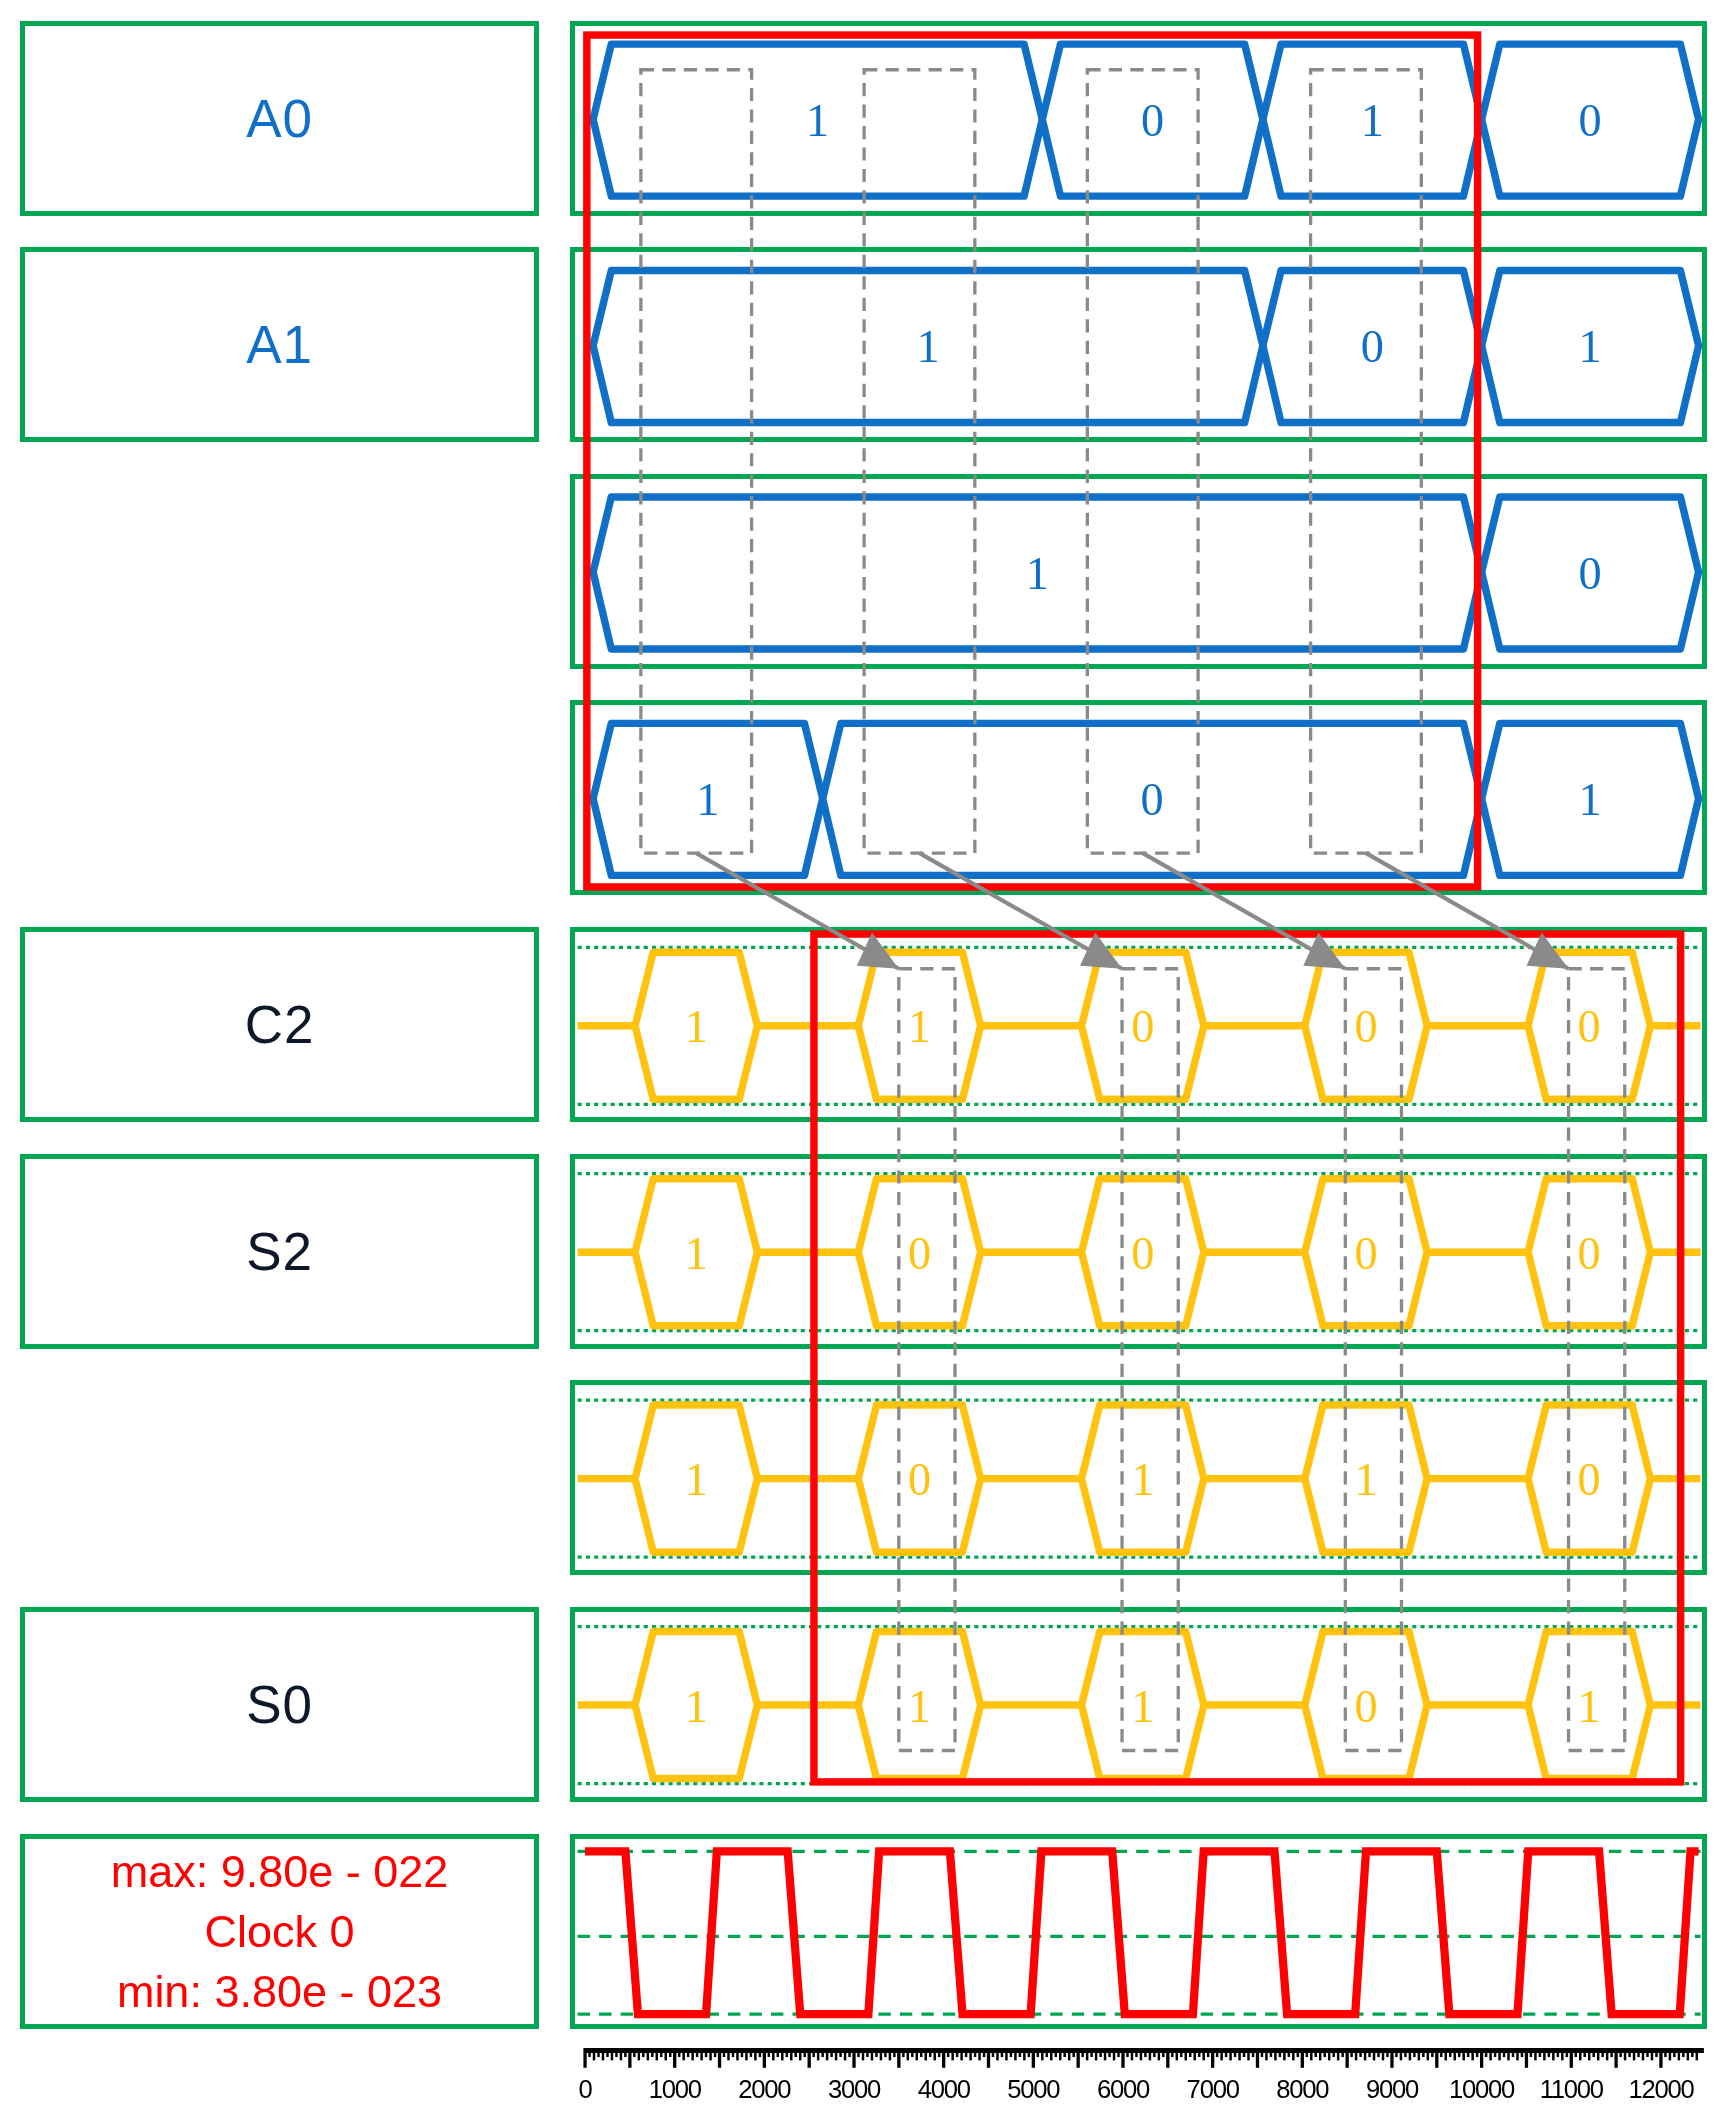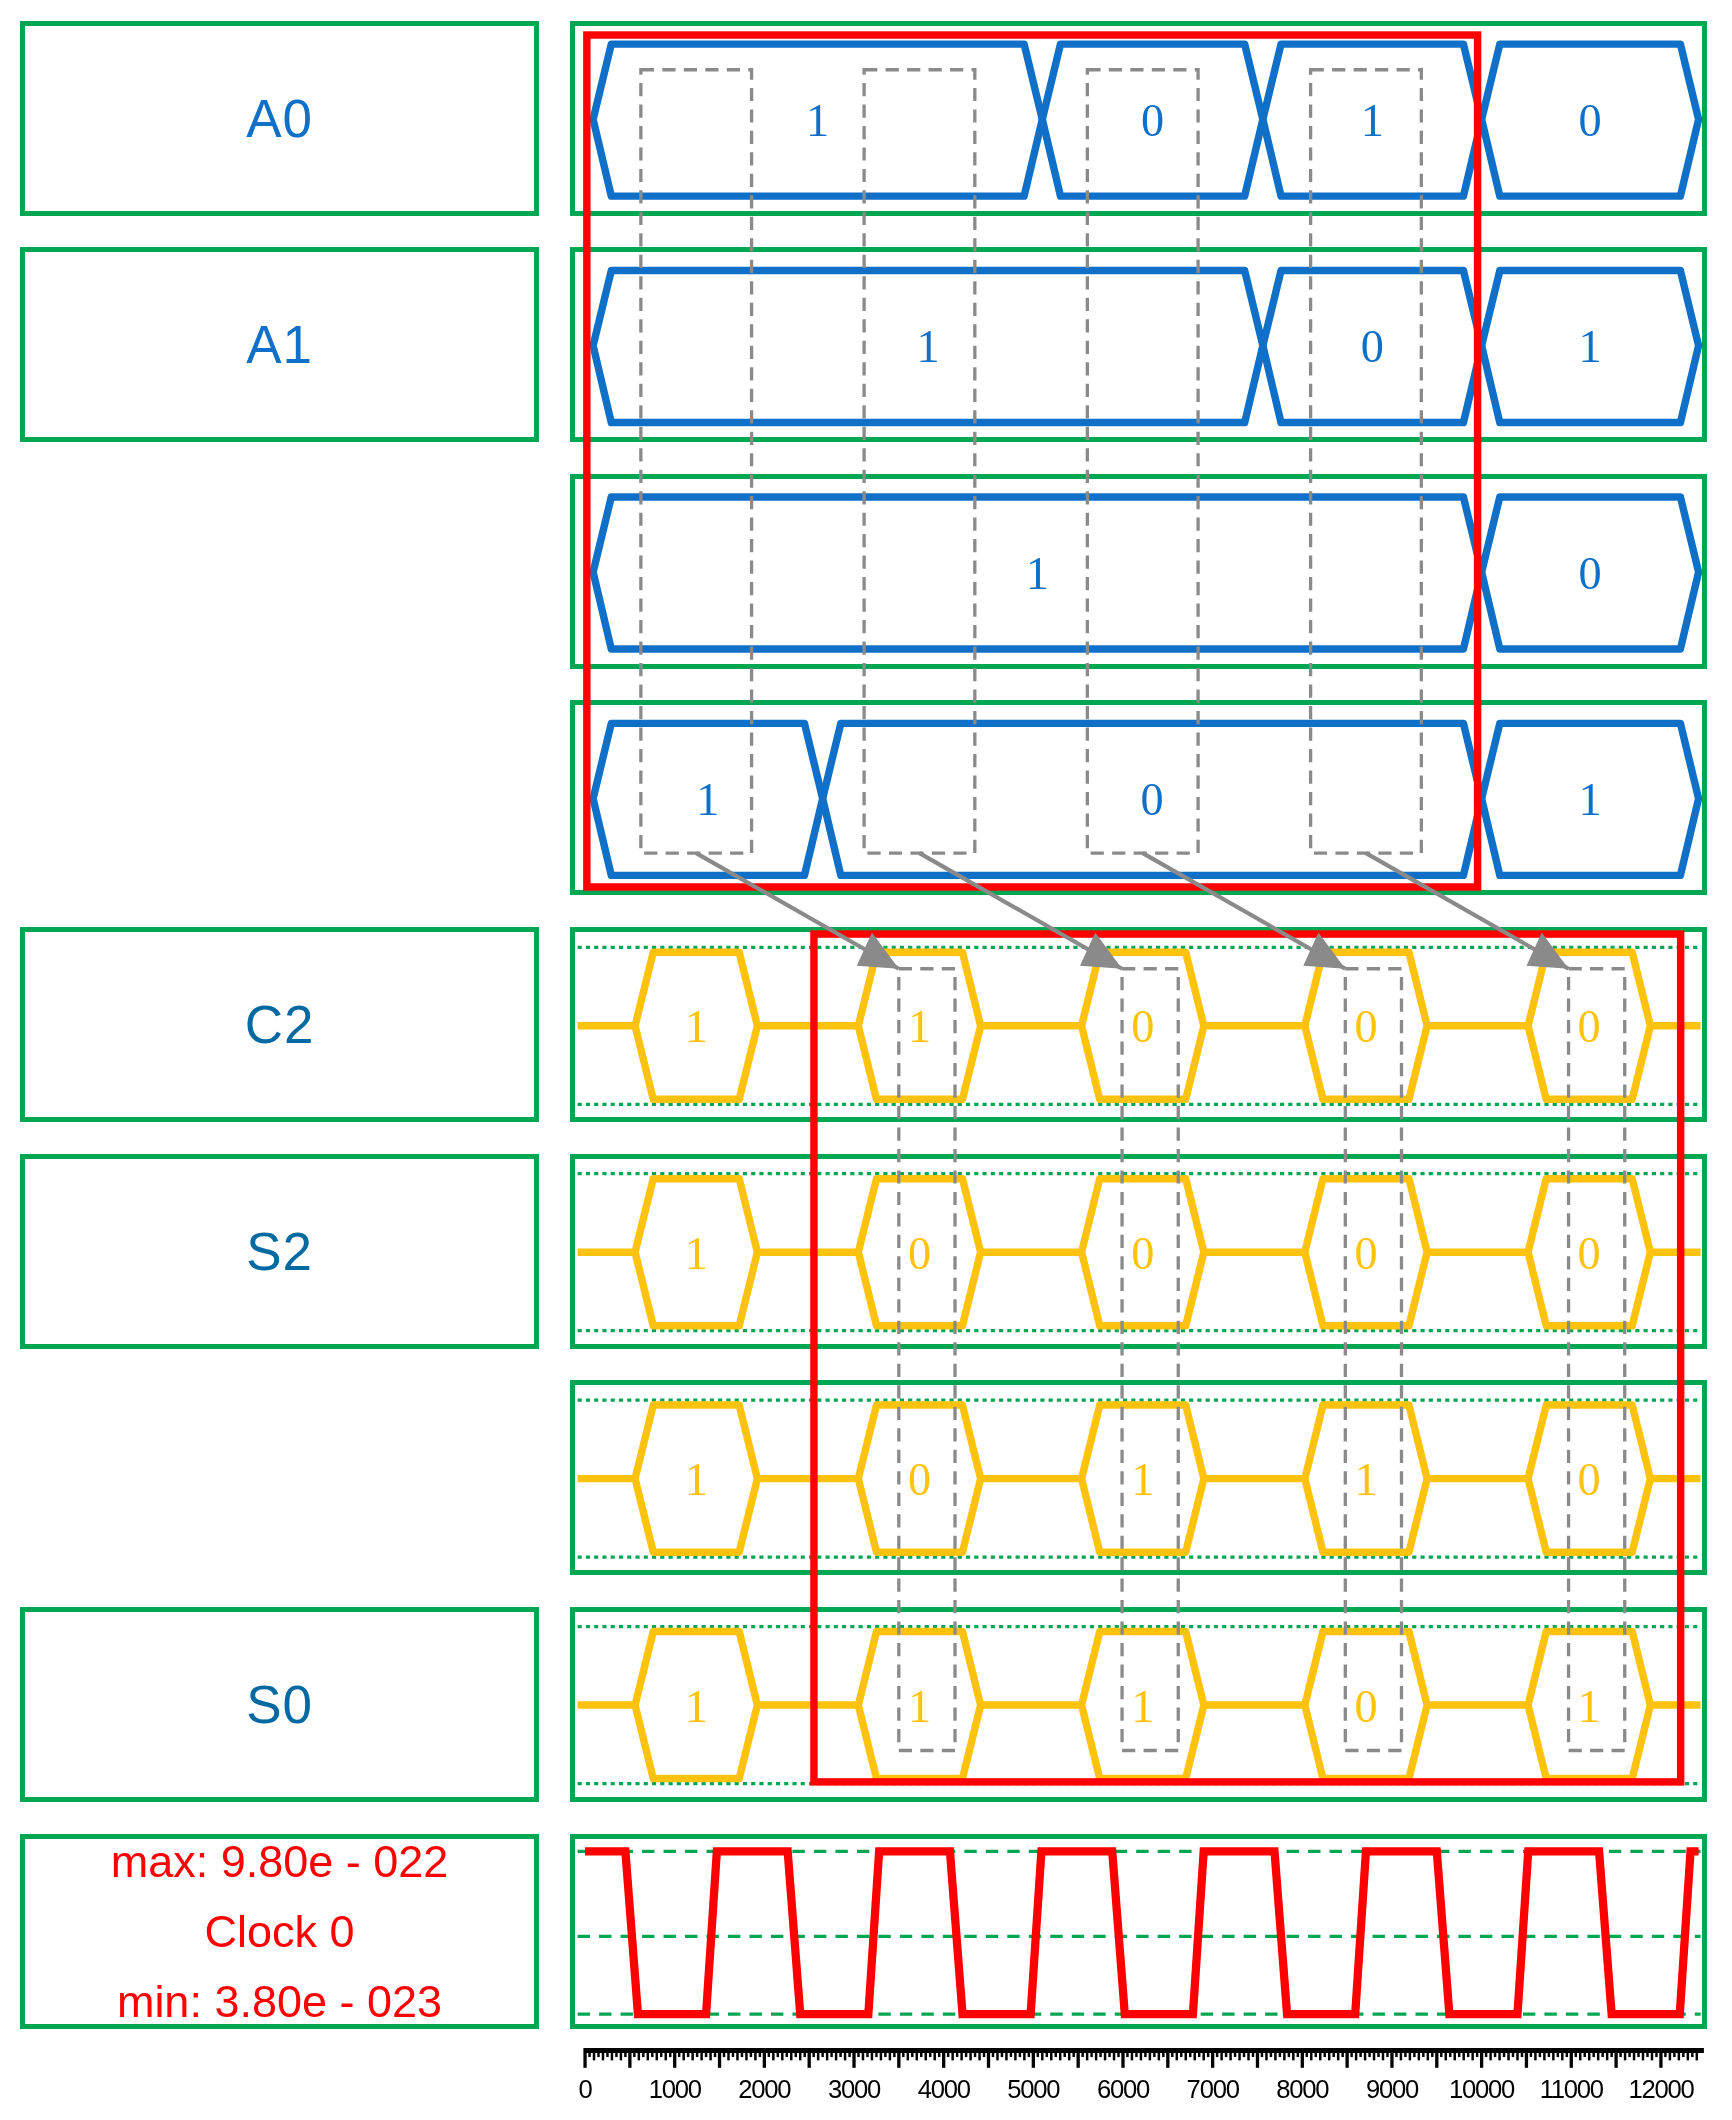--- a/index.html
+++ b/index.html
@@ -6,22 +6,22 @@
   .stage{position:relative;width:1732px;height:2121px;background:#ffffff;overflow:hidden;
          font-family:"Liberation Sans",sans-serif;padding-left:8px;}
   .label-box{position:absolute;left:20px;width:509px;height:185px;border:5.8px solid #00A651;
              background:#ffffff;display:flex;align-items:center;justify-content:center;}
   .wave-box{position:absolute;left:570px;width:1127px;height:185px;border:5.8px solid #00A651;
             background:#ffffff;}
   .r0{top:20.7px}.r1{top:247px}.r2{top:474px}.r3{top:700px}.r4{top:927px}
   .r5{top:1154px}.r6{top:1380px}.r7{top:1607px}.r8{top:1834px}
   .sig{font-size:53px;letter-spacing:0.8px;}
   .sig-blue{color:#1070C8;}
-  .sig-yellow{color:#0369a1;}
-  .clockbox{flex-direction:column;justify-content:center;gap:19px;}
+  .sig-yellow{color:#0f172a;}
+  .clockbox{flex-direction:column;justify-content:center;gap:9px;}
   .redline{color:#FF0000;font-size:45px;line-height:51px;text-align:center;white-space:nowrap;}
   #overlay{position:absolute;left:0;top:0;width:1732px;height:2121px;}
 </style>
 </head>
 <body>
 
 <div class="stage">
 
   <div class="label-box r0">
     <span class="sig sig-blue">A0</span>

